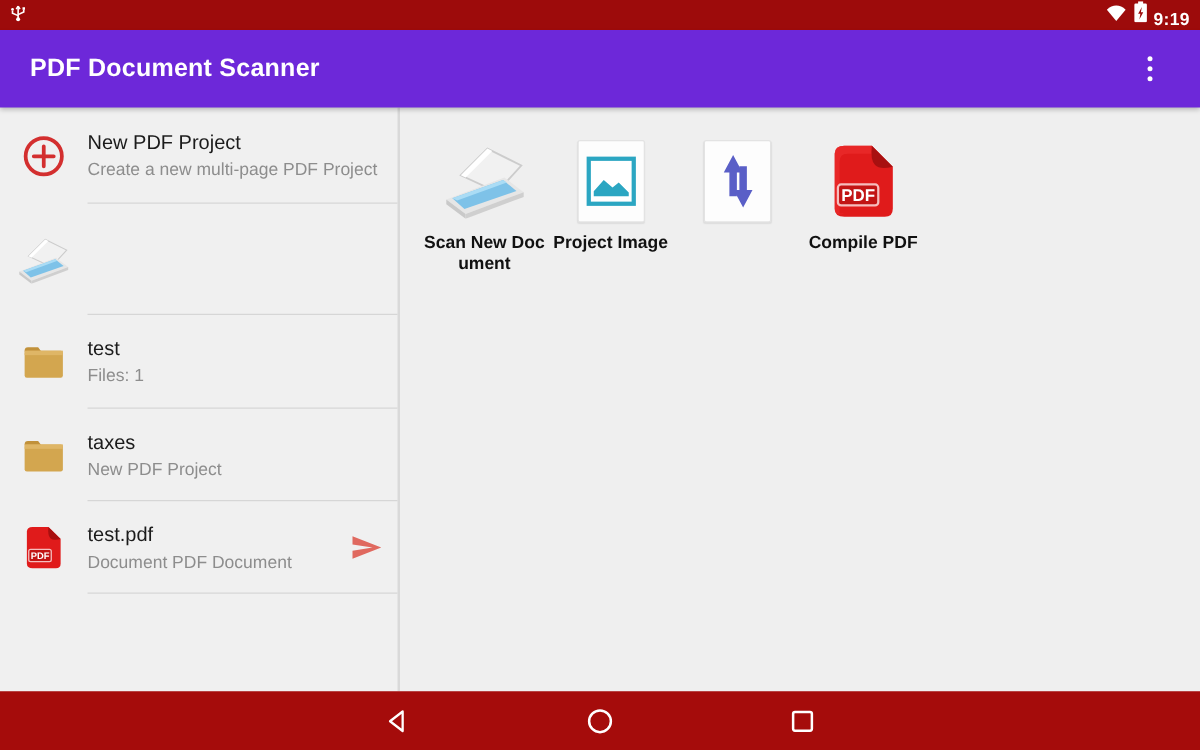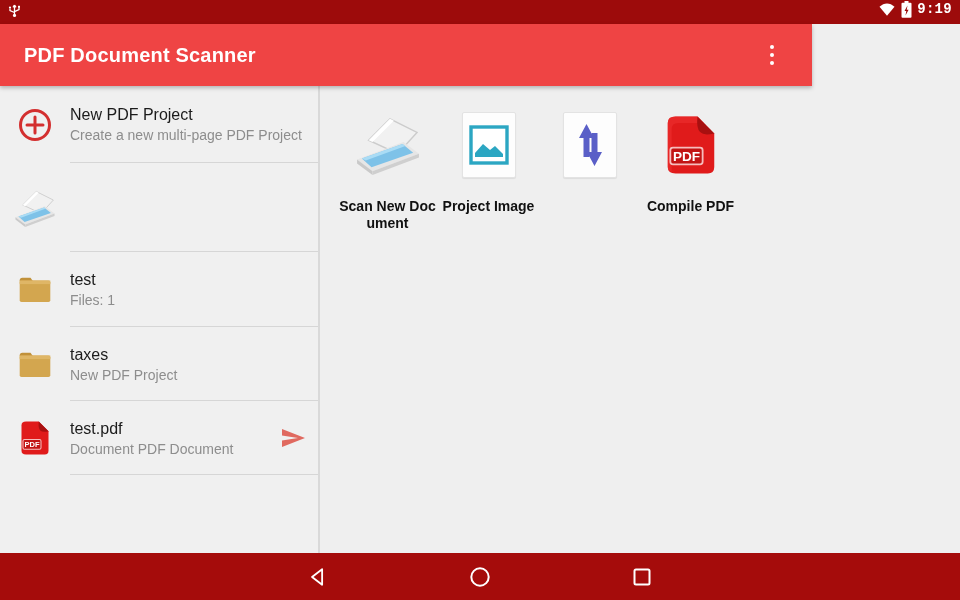--- a/index.html
+++ b/index.html
@@ -9,26 +9,26 @@
     width:960px; height:600px; position:relative;
     background:#efefef; overflow:hidden;
   }
   
   .status-bar {
     position:absolute; top:0; left:0; width:960px; height:24px;
     background:#9d0b0b; display:flex; align-items:center;
     color:#fff; padding:0 8px;
   }
   .status-left { display:flex; align-items:center; gap:4px; }
-  .status-right { margin-left:auto; display:flex; align-items:flex-start; gap:5px;font-family:Liberation Mono, monospace; }
+  .status-right { margin-left:auto; display:flex; align-items:flex-end; gap:5px; }
   .status-time { font-size:14px; font-weight:bold; letter-spacing:.3px; }
   
   .app-bar {
-    position:absolute; top:24px; left:0; width:812px; height:62px;
-    background:#ef4444; display:flex; align-items:center;
+    position:absolute; top:24px; left:0; width:960px; height:62px;
+    background:#6d28d9; display:flex; align-items:center;
     box-shadow:0 2px 4px rgba(0,0,0,.25);
     z-index:5;
   }
   .app-title { color:#fff; font-size:20px; font-weight:bold; margin-left:24px; letter-spacing:.2px; }
   .overflow-btn {
     margin-left:auto; margin-right:20px; width:40px; height:40px;
     display:flex; flex-direction:column; align-items:center; justify-content:center; gap:4px;
     cursor:pointer;
   }
   .overflow-btn span { width:4px; height:4px; border-radius:50%; background:#fff; }
@@ -47,21 +47,21 @@
   .side-icon { width:70px; display:flex; align-items:center; justify-content:center; flex-shrink:0; }
   .side-text { flex:1; padding-right:8px; }
   .side-title { font-size:16px; color:#1b1b1b; line-height:22px; }
   .side-sub { font-size:14px; color:#8d8d8d; line-height:19px; }
   .side-trailing { width:50px; display:flex; align-items:center; justify-content:center; flex-shrink:0; cursor:pointer; }
   
   .grid { position:absolute; top:26px; left:337px; display:flex; }
   .grid-cell { width:101px; display:flex; flex-direction:column; align-items:center; cursor:pointer; }
   .grid-icon { height:66px; display:flex; align-items:center; justify-content:center; }
   .grid-label {
-    margin-top:20px; font-size:14px; font-weight:bold; color:#111;
+    margin-top:7px; font-size:14px; font-weight:bold; color:#111;
     text-align:center; line-height:17px; max-width:98px; word-break:break-all;
   }
   .card {
     background:#fdfdfd; border:1px solid #e3e3e3; border-radius:2px;
     width:54px; height:66px; display:flex; align-items:center; justify-content:center;
     box-shadow:0 1px 1px rgba(0,0,0,.08);
   }
   .thumb {
     width:46px; height:64px; background:#fafafa; border:1px solid #cfcfcf;
     transform:rotate(3deg); box-shadow:0 1px 2px rgba(0,0,0,.15);

